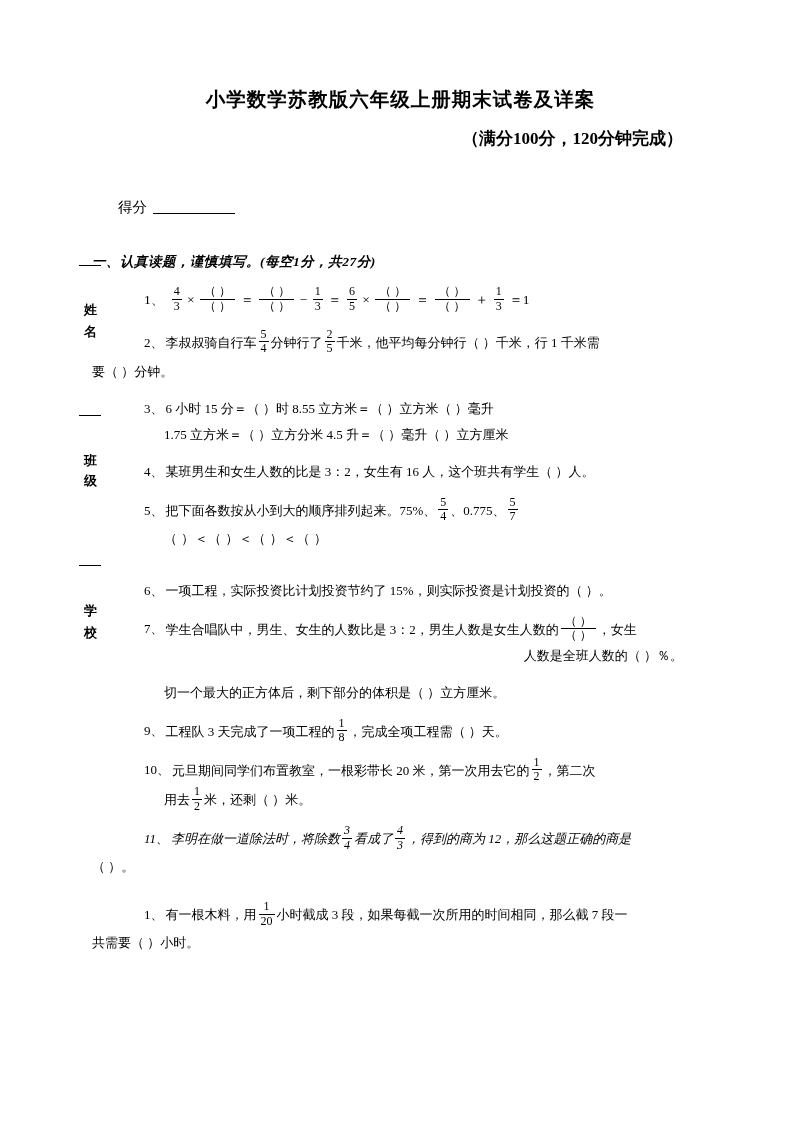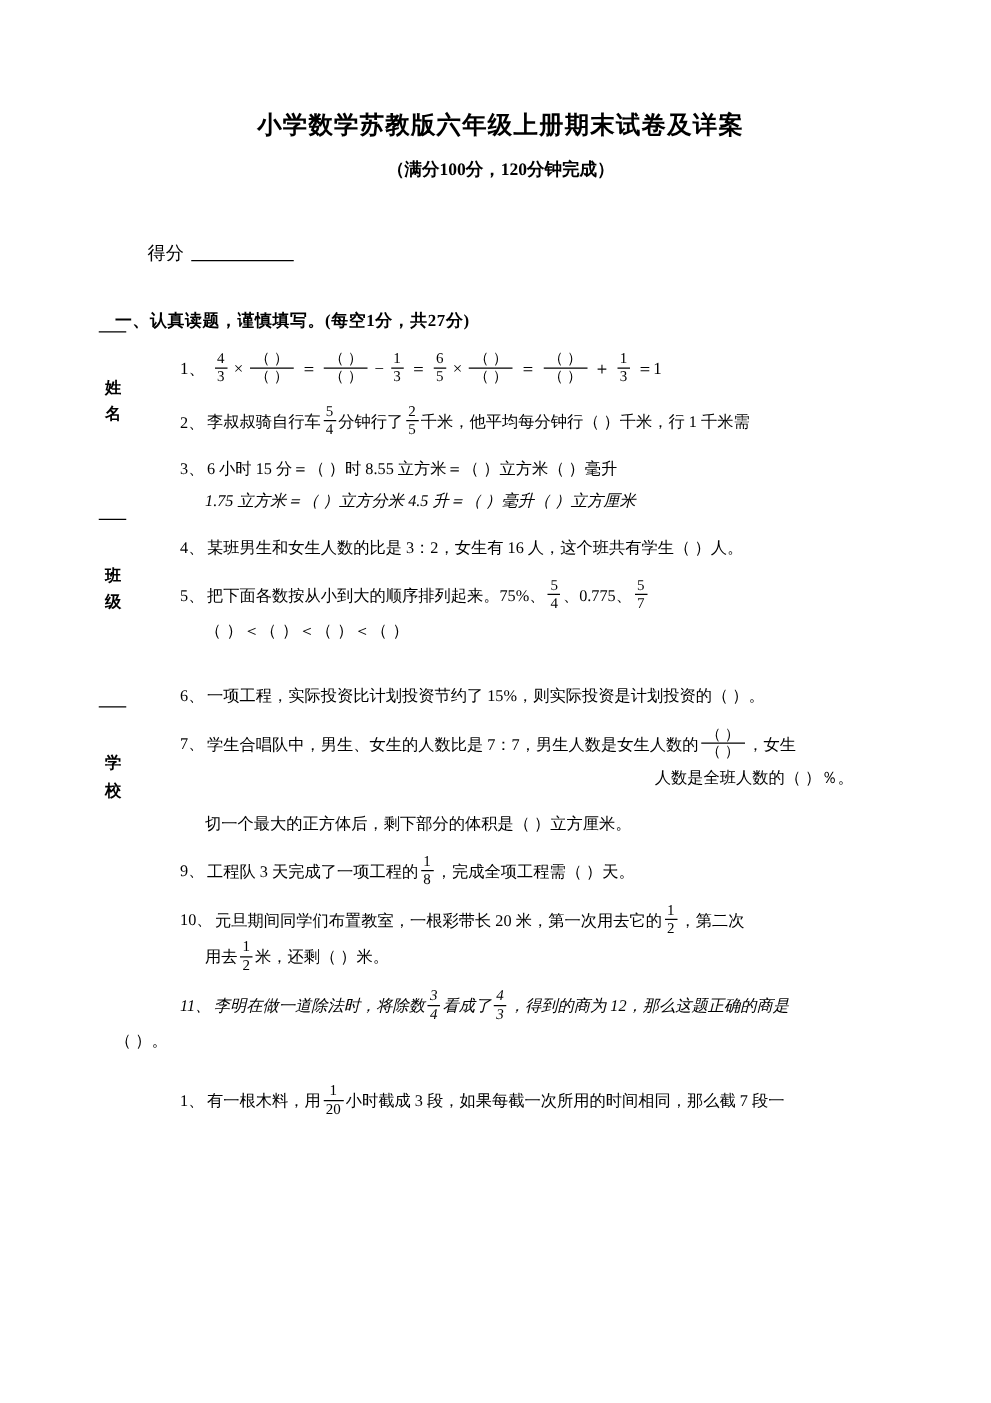--- a/index.html
+++ b/index.html
@@ -52,23 +52,23 @@
   }
   h1.title{
     font-size:19.5px;
     font-weight:bold;
     text-align:center;
     margin:0 0 14px 0;
     letter-spacing:1px;
     font-family:"Liberation Serif", serif;
   }
   .subtitle{
-    font-size:14px;
-    font-weight:bold;
-    text-align:center;
+    font-size:17px;
+    font-weight:bold;
+    text-align:right;
     margin:12px 0 48px 0;
   }
   .score-line{
     padding-right:82px;
     font-size:14.5px;
     margin-bottom:36px;
   }
   .score-label{font-weight:normal;}
   .score-blank{
     display:inline-block;
@@ -76,20 +76,21 @@
     border-bottom:1px solid #000;
     height:14px;
     vertical-align:-2px;
     margin-left:6px;
   }
   .section-head{
     font-size:13.5px;
     font-weight:bold;
     margin:0 0 12px -26px;
     letter-spacing:0.5px;
+    font-style:italic;
   }
   .q{
     font-size:13px;
     line-height:26px;
     margin:0 0 11px 0;
     text-indent:0;
   }
   .q .num{margin-right:2px;}
   .indent{padding-left:26px;}
   .indent2{padding-left:46px;}
@@ -163,41 +164,42 @@
       ＝
       <span class="fracw"><span class="n">（ ）</span><span class="d">（ ）</span></span>
       ＋
       <span class="frac"><span class="n">1</span><span class="d">3</span></span>
       ＝<span>1</span>
     </div>
 
     <div class="q indent">
       <span class="num">2、</span><span>李叔叔骑自行车</span><span class="frac"><span class="n">5</span><span class="d">4</span></span><span>分钟行了</span><span class="frac"><span class="n">2</span><span class="d">5</span></span><span>千米，他平均每分钟行（     ）千米，行 1 千米需</span>
     </div>
+    <div class="q" style="margin-left:-26px;margin-top:-8px;">要（     ）分钟。</div>
 
     <div class="q indent" style="margin-bottom:0;">
       <span class="num">3、</span><span>6 小时 15 分＝（        ）时          8.55 立方米＝（      ）立方米（      ）毫升</span>
     </div>
-    <div class="q indent2" style="margin-top:0;font-style:italic;">1.75 立方米＝（        ）立方分米    4.5 升＝（      ）毫升（      ）立方厘米</div>
+    <div class="q indent2" style="margin-top:0;">1.75 立方米＝（        ）立方分米    4.5 升＝（      ）毫升（      ）立方厘米</div>
 
     <div class="q indent">
       <span class="num">4、</span><span>某班男生和女生人数的比是 3：2，女生有 16 人，这个班共有学生（        ）人。</span>
     </div>
 
     <div class="q indent" style="margin-bottom:2px;">
       <span class="num">5、</span><span>把下面各数按从小到大的顺序排列起来。75%、</span><span class="frac"><span class="n">5</span><span class="d">4</span></span><span>、0.775、</span><span class="frac"><span class="n">5</span><span class="d">7</span></span>
     </div>
     <div class="q indent2 paren-row" style="margin-bottom:26px;">（        ）＜（        ）＜（        ）＜（        ）</div>
 
     <div class="q indent">
       <span class="num">6、</span><span>一项工程，实际投资比计划投资节约了 15%，则实际投资是计划投资的（         ）。</span>
     </div>
 
     <div class="q indent" style="margin-bottom:0;">
-      <span class="num">7、</span><span>学生合唱队中，男生、女生的人数比是 7：7，男生人数是女生人数的</span><span class="fracw"><span class="n">（ ）</span><span class="d">（ ）</span></span><span>，女生</span>
+      <span class="num">7、</span><span>学生合唱队中，男生、女生的人数比是 3：2，男生人数是女生人数的</span><span class="fracw"><span class="n">（ ）</span><span class="d">（ ）</span></span><span>，女生</span>
     </div>
     <div class="q" style="margin-left:-26px;margin-top:0;text-align:right;">人数是全班人数的（        ）％。</div>
 
     <div class="q indent2" style="margin-top:0;">切一个最大的正方体后，剩下部分的体积是（        ）立方厘米。</div>
 
     <div class="q indent">
       <span class="num">9、</span><span>工程队 3 天完成了一项工程的</span><span class="frac"><span class="n">1</span><span class="d">8</span></span><span>，完成全项工程需（        ）天。</span>
     </div>
 
     <div class="q indent" style="margin-bottom:2px;">
@@ -208,15 +210,16 @@
     </div>
 
     <div class="q indent" style="margin-bottom:2px;font-style:italic;">
       <span class="num">11、</span><span>李明在做一道除法时，将除数</span><span class="frac"><span class="n">3</span><span class="d">4</span></span><span>看成了</span><span class="frac"><span class="n">4</span><span class="d">3</span></span><span>，得到的商为 12，那么这题正确的商是</span>
     </div>
     <div class="q" style="margin-left:-26px;margin-top:2px;">（        ）。</div>
 
     <div class="q indent" style="margin-bottom:2px;margin-top:20px;">
       <span class="num">1、</span><span>有一根木料，用</span><span class="frac"><span class="n">1</span><span class="d">20</span></span><span>小时截成 3 段，如果每截一次所用的时间相同，那么截 7 段一</span>
     </div>
+    <div class="q" style="margin-left:-26px;margin-top:2px;">共需要（        ）小时。</div>
 
   </div>
 </div>
 
 </body></html>

